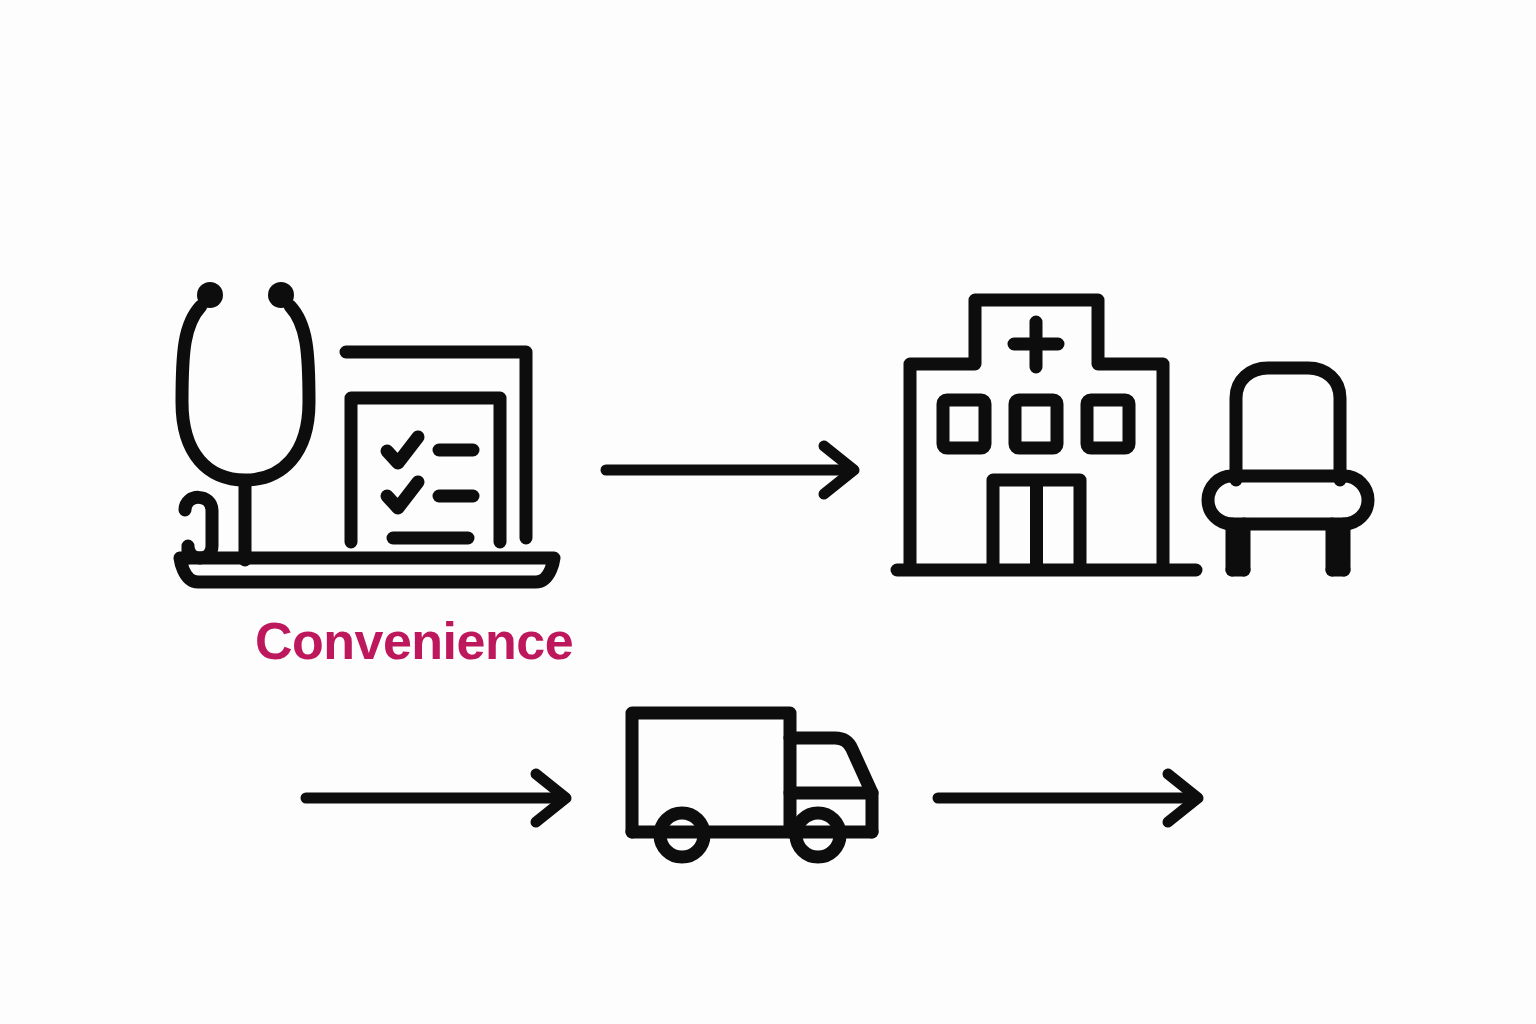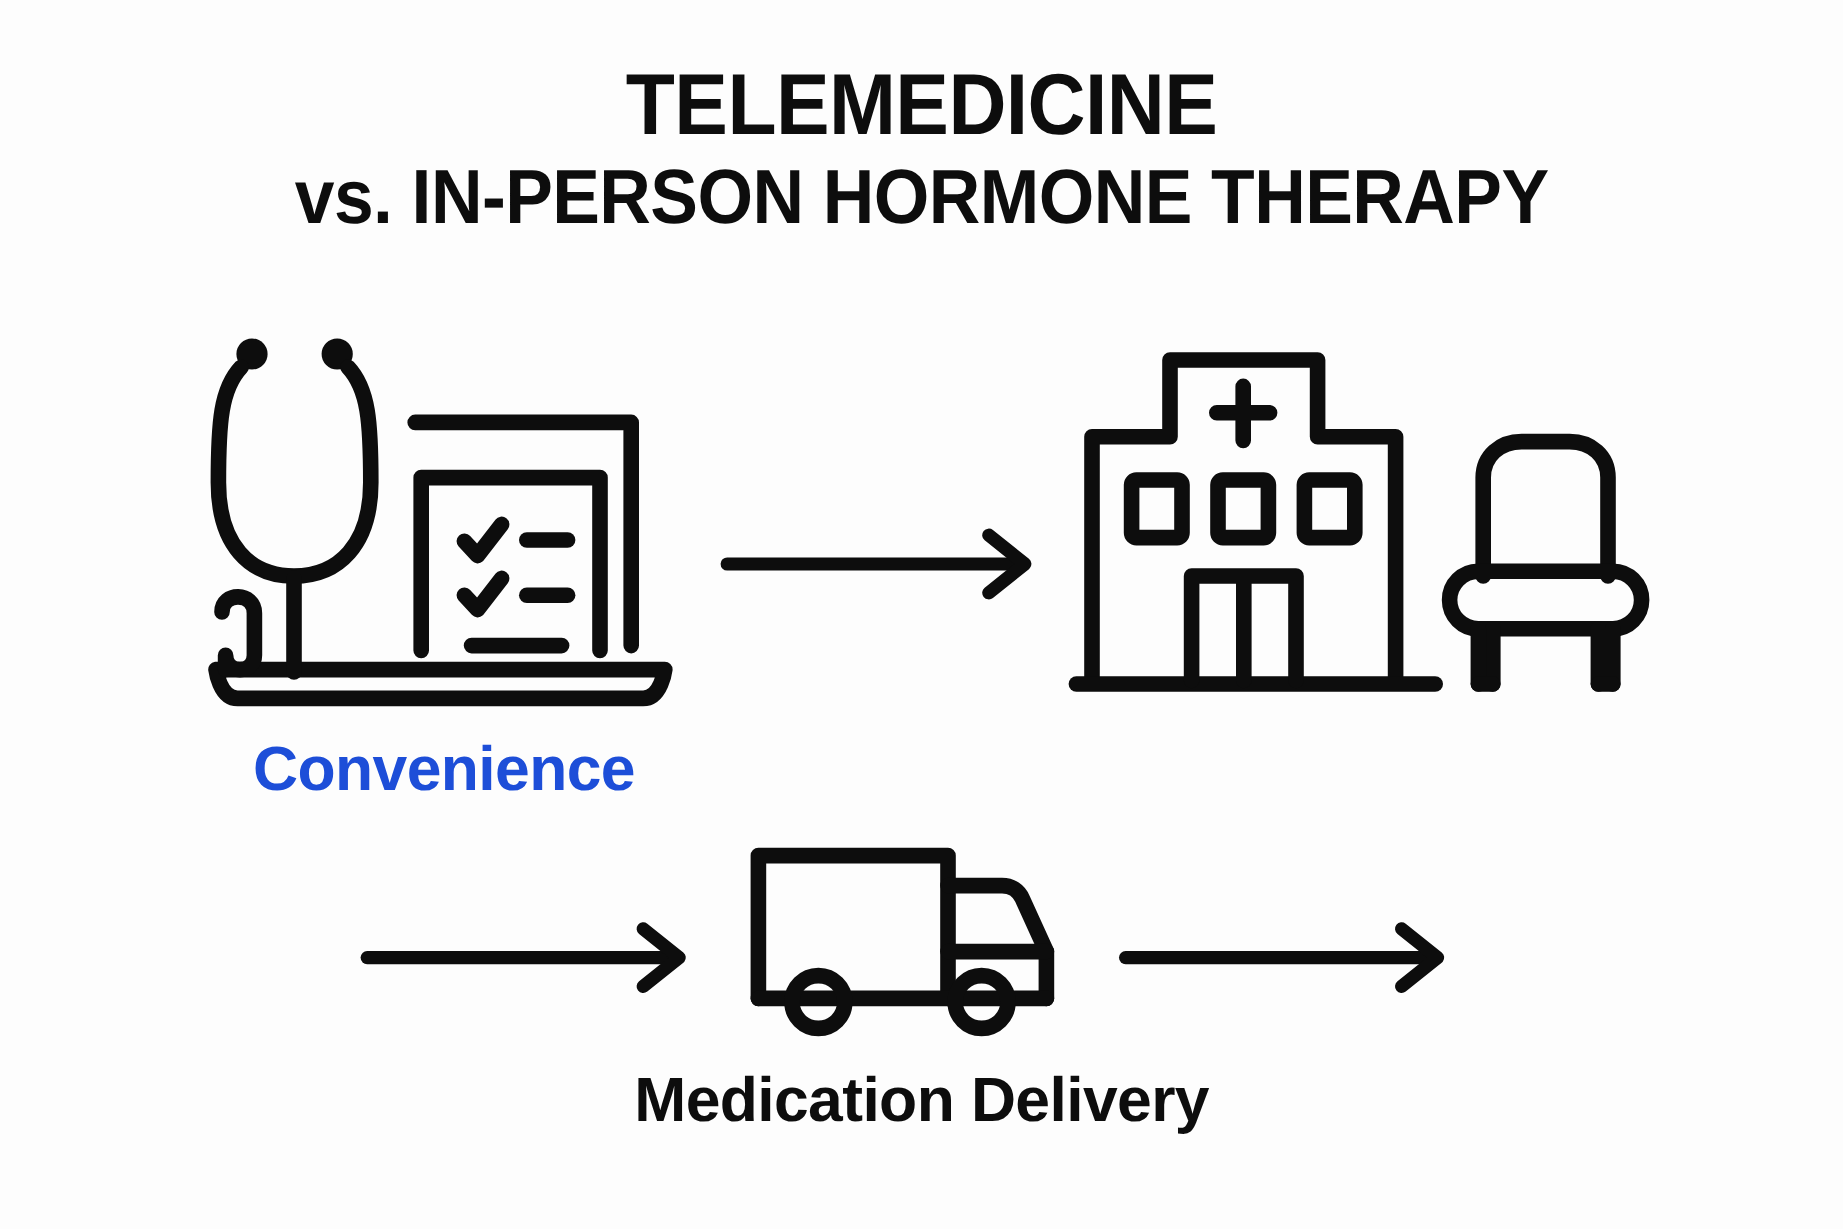--- a/index.html
+++ b/index.html
@@ -97,24 +97,20 @@
   #arrow-bottom-left   { left: 300px; top: 768px; width: 280px; height: 60px; }
   #arrow-bottom-right  { left: 932px; top: 768px; width: 280px; height: 60px; }
 
   svg { display: block; overflow: visible; }
 </style>
 </head>
 <body style="background: rgb(253, 253, 253);">
 
 <div id="infographic">
 
-  <div class="title-block">
-    <span class="title-line-1" style="color: rgb(13, 13, 13);">TELEMEDICINE</span>
-    <span class="title-line-2" style="color: rgb(13, 13, 13);">vs. IN-PERSON HORMONE THERAPY</span>
-  </div>
 
   <div class="icon-box" id="icon-telemedicine">
     <svg width="400" height="320" viewBox="0 0 400 320" fill="none" stroke="#0d0d0d" stroke-width="13" stroke-linecap="round" stroke-linejoin="round">
 
       <path d="M178 82 L358 82 L358 268" stroke-width="13"></path>
 
       <path d="M183 128 L183 272 M183 128 L332 128 L332 272" stroke-width="13"></path>
 
       <path d="M219 181 l11 12 l20 -26" stroke-width="13"></path>
       <path d="M219 226 l11 12 l20 -26" stroke-width="13"></path>
@@ -199,18 +195,17 @@
     </svg>
   </div>
 
   <div class="arrow-box" id="arrow-bottom-right">
     <svg width="280" height="60" viewBox="0 0 280 60" fill="none" stroke="#0d0d0d" stroke-width="11" stroke-linecap="round" stroke-linejoin="round">
       <path d="M6 30 L264 30" stroke-width="11"></path>
       <path d="M236 6 L266 30 L236 54" stroke-width="11"></path>
     </svg>
   </div>
 
-  <div class="label" id="label-convenience" style="color: #1d4ed8;">Convenience</div>
-
-
-  <div class="label" id="label-medication-delivery" style="color: rgb(13, 13, 13);">Medication Delivery</div>
+  <div class="label" id="label-convenience" style="color: #be185d; margin-left: 44px;">Convenience</div>
+
+
 
 </div>
 
 </body></html>

